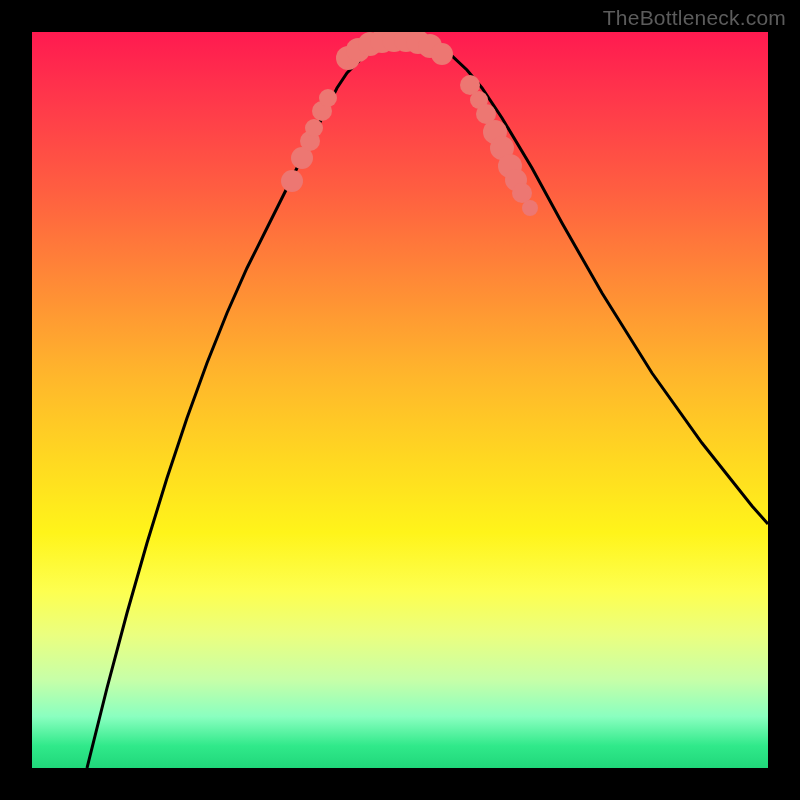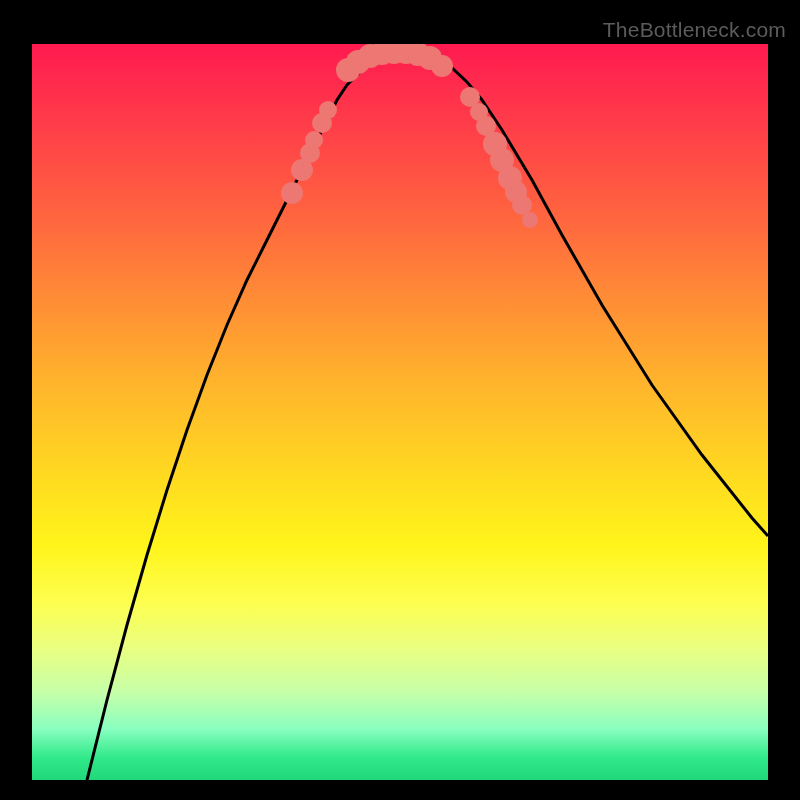--- a/index.html
+++ b/index.html
@@ -7,21 +7,21 @@
     padding: 0;
     width: 800px;
     height: 800px;
     background: #000;
     overflow: hidden;
     font-family: Arial, Helvetica, sans-serif;
   }
   .frame {
     position: absolute;
     left: 0;
-    top: 12px;
+    top: 0;
     width: 800px;
     height: 681px;
     background: #000;
     border-radius: 24px;
   }
   .plot {
     position: absolute;
     left: 32px;
     top: 32px;
     width: 736px;

